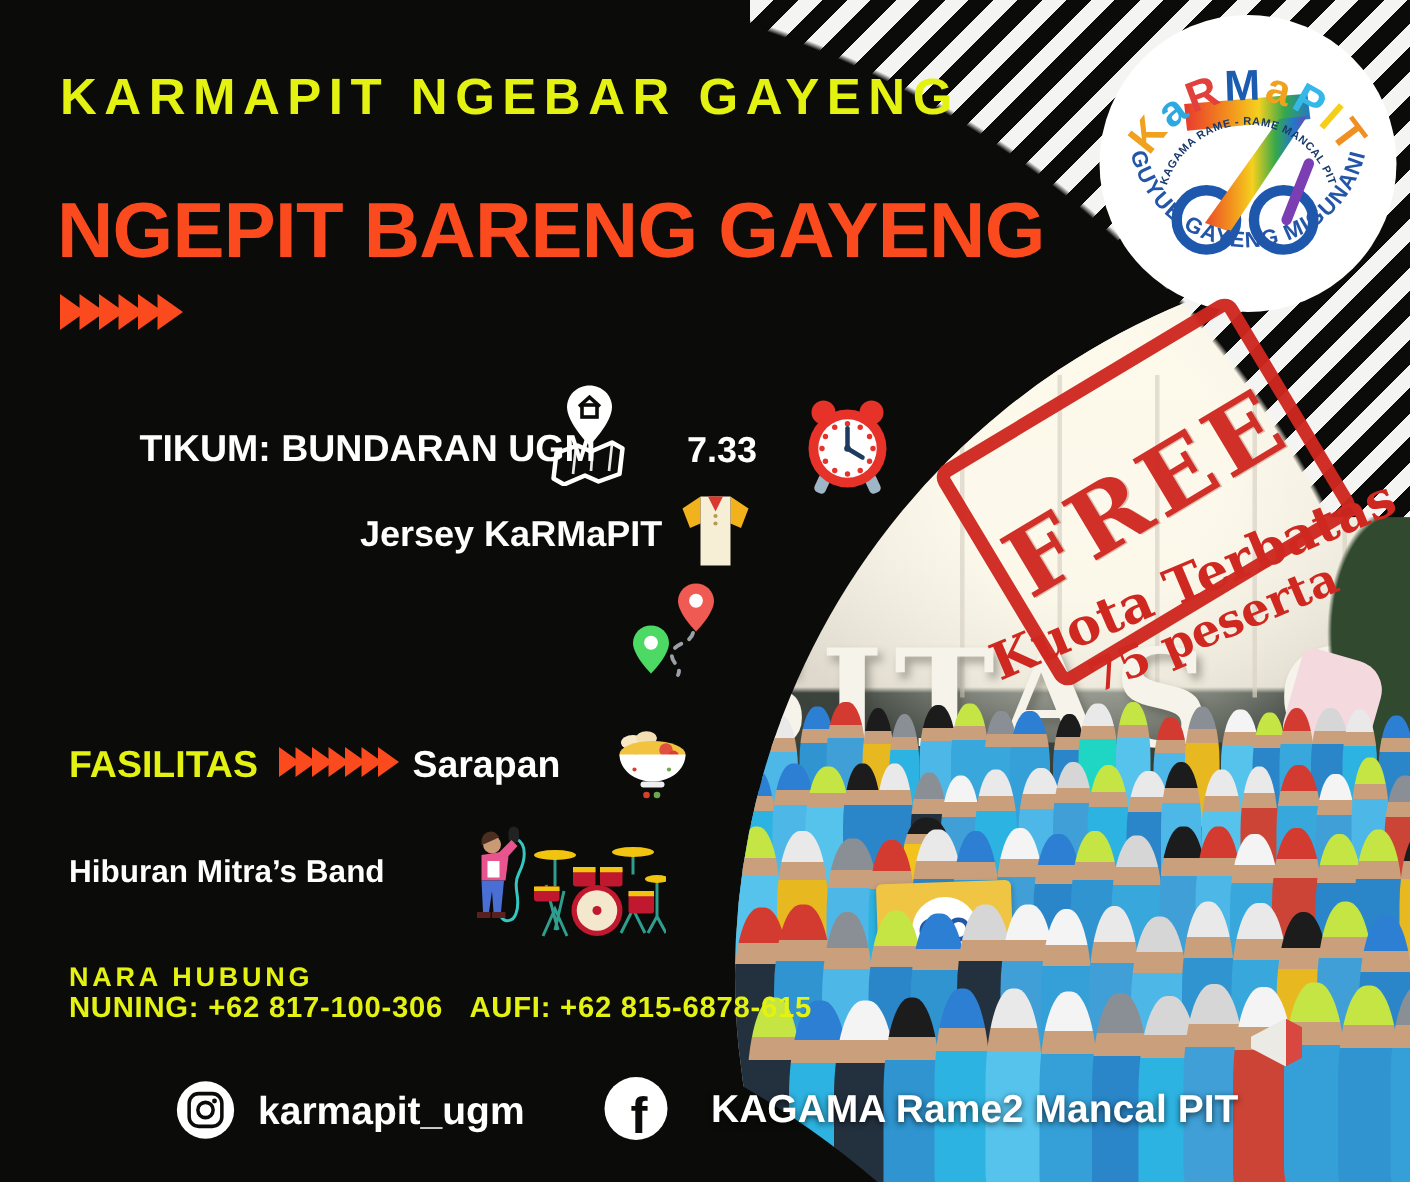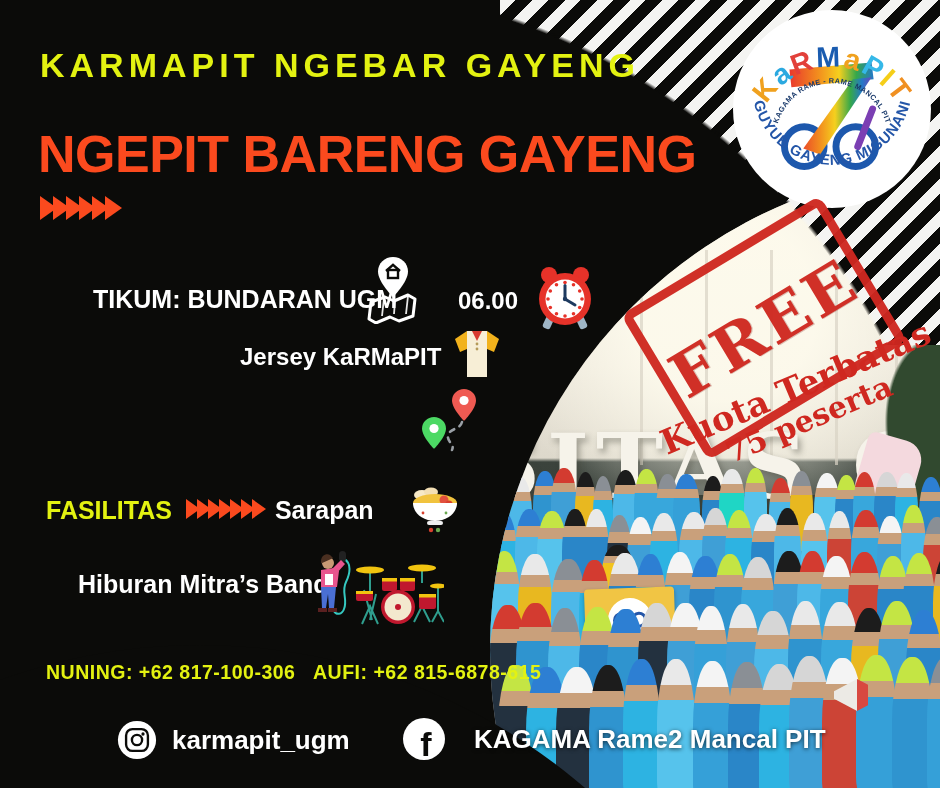--- a/index.html
+++ b/index.html
@@ -74,21 +74,21 @@
   .tri-lg{border-width:12px 0 12px 17px;border-color:transparent transparent transparent #fb4a1e;margin-right:-4px;}
   .tri-sm{border-width:10px 0 10px 14px;border-color:transparent transparent transparent #fb4a1e;margin-right:-3px;}
   .white-bold{color:#fff;font-weight:800;}
   .tikum{left:93px;top:285px;font-size:25px;z-index:7;}
   .time{left:458px;top:287px;font-size:24px;z-index:7;}
   .jersey{left:240px;top:343px;font-size:24px;z-index:7;}
   .route{left:46px;top:390px;width:398px;font-size:19.5px;font-weight:800;color:#fff;line-height:1.17;z-index:7;}
   .fasil-row{left:46px;top:496px;display:flex;align-items:center;z-index:7;}
   .fasil-label{font-size:25px;font-weight:800;color:#e3f211;margin-right:14px;}
   .fasil-item{font-size:25px;font-weight:800;color:#fff;margin-left:12px;}
-  .hiburan{left:46px;top:570px;font-size:25px;z-index:7;margin-left:32px;}
+  .hiburan{left:46px;top:570px;font-size:21px;z-index:7;}
   .nara{left:46px;top:641px;font-size:18px;font-weight:800;letter-spacing:2.5px;color:#e3f211;z-index:7;}
   .contact1{left:46px;top:661px;font-size:19.5px;font-weight:800;letter-spacing:.5px;color:#e3f211;z-index:7;}
   .contact2{left:313px;top:661px;font-size:19.5px;font-weight:800;letter-spacing:.5px;color:#e3f211;z-index:7;}
 
   
   .ig-icon{left:117px;top:720px;width:40px;height:40px;z-index:8;}
   .ig-text{left:172px;top:725px;font-size:26px;font-weight:700;color:#fff;z-index:8;}
   .fb-icon{left:403px;top:718px;width:42px;height:42px;border-radius:50%;background:#fff;z-index:8;
         display:flex;align-items:flex-end;justify-content:center;overflow:hidden;}
   .fb-f{font-size:34px;font-weight:800;color:#0b0b09;line-height:.95;transform:translateX(2px);}
@@ -275,21 +275,21 @@
   </div>
 
   <div class="abs tikum white-bold">TIKUM: BUNDARAN UGM</div>
   <svg class="abs icon" style="left:364px;top:256px" width="58" height="68" viewBox="0 0 58 68">
     <path d="M29 1c-8.3 0-15 6.4-15 14.4C14 26 29 41 29 41s15-15 15-25.6C44 7.4 37.3 1 29 1z" fill="#fff"></path>
     <path d="M22 15l7-6.2 7 6.2" fill="none" stroke="#0b0b09" stroke-width="2.4"></path>
     <rect x="24" y="14" width="10" height="8" fill="none" stroke="#0b0b09" stroke-width="2.4"></rect>
     <path d="M7 46l14-5 9 4 14-6 7 4-2 17-14 5-9-4-14 6-7-4z" fill="none" stroke="#fff" stroke-width="3" stroke-linejoin="round"></path>
     <path d="M20 42l-2 18M31 45l-1 13M44 40l-2 18" stroke="#fff" stroke-width="1.8" fill="none" opacity=".9"></path>
   </svg>
-  <div class="abs time white-bold">06.00</div>
+  <div class="abs time white-bold">7.33</div>
   <svg class="abs icon" style="left:536px;top:263px" width="58" height="68" viewBox="0 0 58 68">
     <circle cx="13" cy="12" r="8" fill="#e63229"></circle>
     <circle cx="45" cy="12" r="8" fill="#e63229"></circle>
     <rect x="8" y="53" width="8" height="13" rx="3" fill="#9fb6c6" transform="rotate(25 12 60)"></rect>
     <rect x="42" y="53" width="8" height="13" rx="3" fill="#9fb6c6" transform="rotate(-25 46 60)"></rect>
     <circle cx="29" cy="36" r="26" fill="#e63229"></circle>
     <circle cx="29" cy="36" r="19.5" fill="#fff"></circle>
     <g fill="#e63229">
       <circle cx="29" cy="19.5" r="1.8"></circle>
         <circle cx="37.5" cy="21.8" r="1.8"></circle>
@@ -376,20 +376,21 @@
     <rect x="48" y="18" width="15" height="3.5" fill="#f1c40f"></rect>
     <rect x="4" y="31" width="17" height="10" rx="2" fill="#c0182e"></rect>
     <rect x="4" y="31" width="17" height="3" fill="#f1c40f"></rect>
     <rect x="67" y="34" width="17" height="15" rx="2" fill="#c0182e"></rect>
     <rect x="67" y="34" width="17" height="3.5" fill="#f1c40f"></rect>
     <circle cx="46" cy="47" r="17" fill="#c0182e"></circle>
     <circle cx="46" cy="47" r="13.5" fill="#f3e8ce"></circle>
     <circle cx="46" cy="47" r="3" fill="#c0182e"></circle>
   </svg>
 
+  <div class="abs nara">NARA HUBUNG</div>
   <div class="abs contact1">NUNING: +62 817-100-306</div>
   <div class="abs contact2">AUFI: +62 815-6878-615</div>
 
   <svg class="abs ig-icon" viewBox="0 0 44 44">
     <circle cx="22" cy="22" r="21" fill="#fff"></circle>
     <rect x="10" y="10" width="24" height="24" rx="7" fill="none" stroke="#0b0b09" stroke-width="2.6"></rect>
     <circle cx="22" cy="22" r="5.6" fill="none" stroke="#0b0b09" stroke-width="2.6"></circle>
     <circle cx="28.6" cy="15.4" r="1.8" fill="#0b0b09"></circle>
   </svg>
   <div class="abs ig-text">karmapit_ugm</div>

